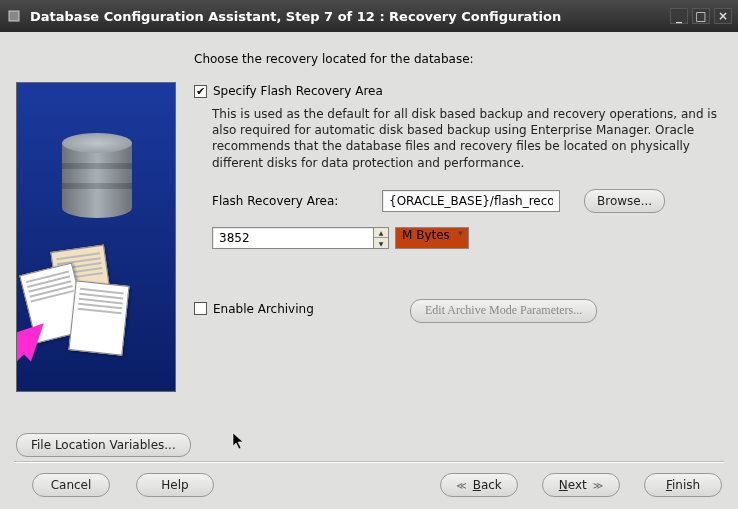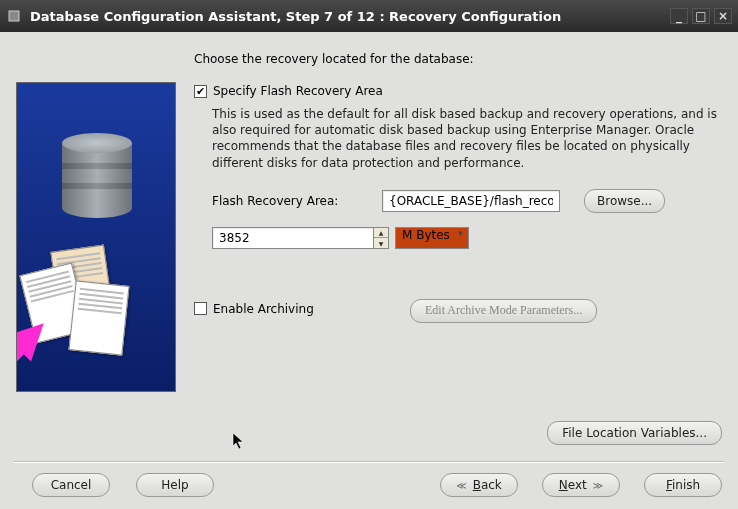--- a/index.html
+++ b/index.html
@@ -255,22 +255,21 @@
     font-size: 9px;
     color: #444;
   }
   .archive-section {
     display:flex;
     align-items:center;
     margin-top: 40px;
   }
   .file-loc-row {
     display:flex;
-    justify-content:flex-end;
-    padding: 0 16px 16px 0;
+    padding: 0 16px 4px 0;
   }
   .separator {
     height: 2px;
     margin: 0 14px;
     border-top: 1px solid #bcbcba;
     border-bottom: 1px solid #fff;
   }
   .button-bar {
     display:flex;
     padding: 10px 16px 12px 16px;

